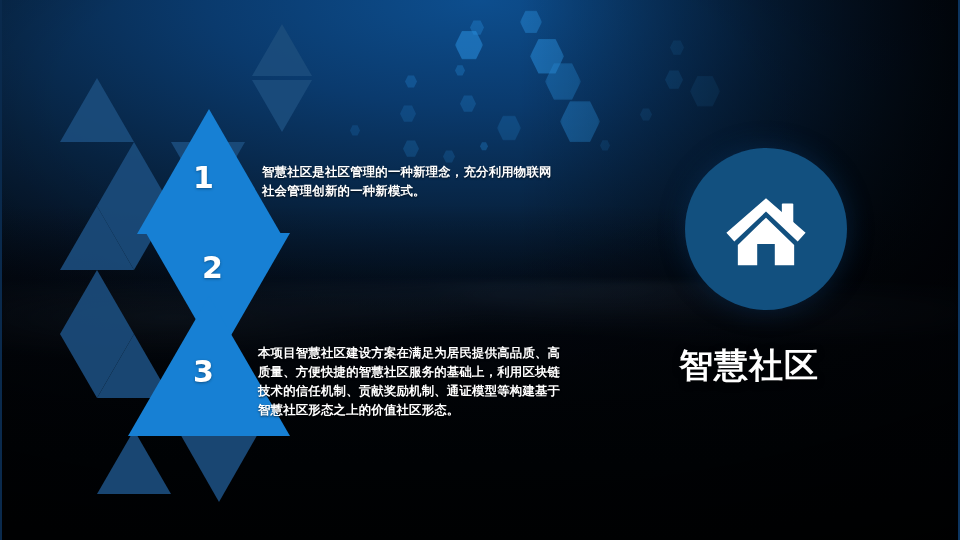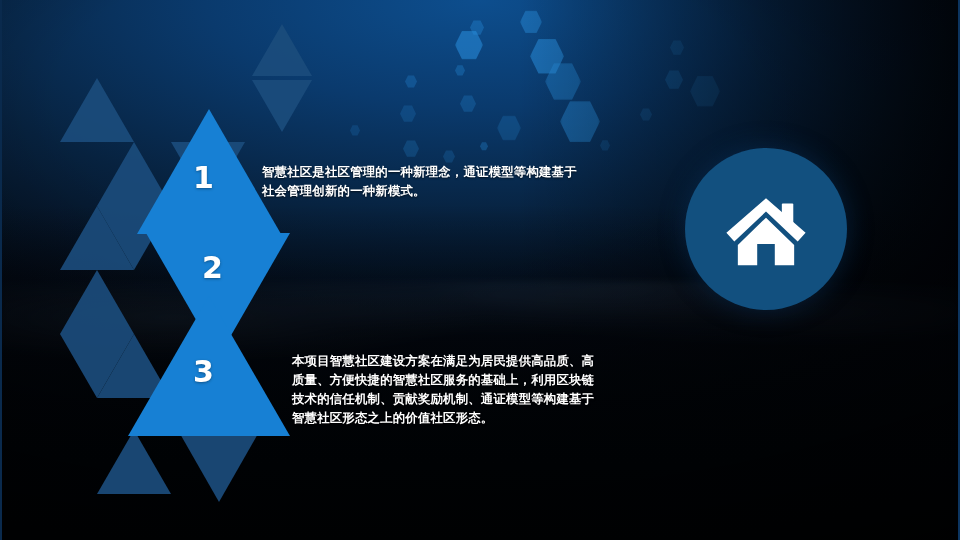--- a/index.html
+++ b/index.html
@@ -148,29 +148,30 @@
       <div class="tri down" style="left: 252px; top: 80px; width: 60px; height: 52px; background: rgb(27, 76, 124); opacity: 0.92;"></div>
       <div class="tri up" style="left: 137px; top: 109px; width: 144px; height: 125px; background: rgb(23, 128, 212);"></div>
       <div class="tri down" style="left: 146px; top: 233px; width: 144px; height: 125px; background: rgb(23, 128, 212);"></div>
       <div class="tri up" style="left: 128px; top: 296px; width: 162px; height: 140px; background: rgb(23, 128, 212);"></div>
     </div>
 
   <div class="num" style="left:193px;top:163px;">1</div>
   <div class="num" style="left:202px;top:253px;">2</div>
   <div class="num" style="left:193px;top:357px;">3</div>
 
-  <div class="para" style="left:262px;top:162px;width:380px;">智慧社区是社区管理的一种新理念，通证模型等构建基于
+  <div class="para" style="left:262px;top:162px;width:380px;">智慧社区是社区管理的一种新理念，充分利用物联网
 社会管理创新的一种新模式。</div>
-  <div class="para" style="left:258px;top:351px;width:390px;margin-left:34px;">本项目智慧社区建设方案在满足为居民提供高品质、高
+  <div class="para" style="left:258px;top:343px;width:390px;">本项目智慧社区建设方案在满足为居民提供高品质、高
 质量、方便快捷的智慧社区服务的基础上，利用区块链
 技术的信任机制、贡献奖励机制、通证模型等构建基于
 智慧社区形态之上的价值社区形态。</div>
 
   <div class="circle" style="left:685px;top:148px;width:162px;height:162px;">
     <svg class="house" viewBox="0 0 100 100" width="88" height="88" style="left:37px;top:38px;">
       <path fill="#ffffff" d="M50 14 L95 53 L86 63 L50 29 L14 63 L5 53 Z"></path>
       <rect fill="#ffffff" x="68" y="20" width="13" height="23" rx="1"></rect>
       <path fill="#ffffff" d="M50 36 L82 67 L82 90 L60 90 L60 66 L40 66 L40 90 L18 90 L18 67 Z"></path>
     </svg>
   </div>
 
+  <div class="headline" style="left:679px;top:348px;">智慧社区</div>
 
 </div>
 
 </body></html>

